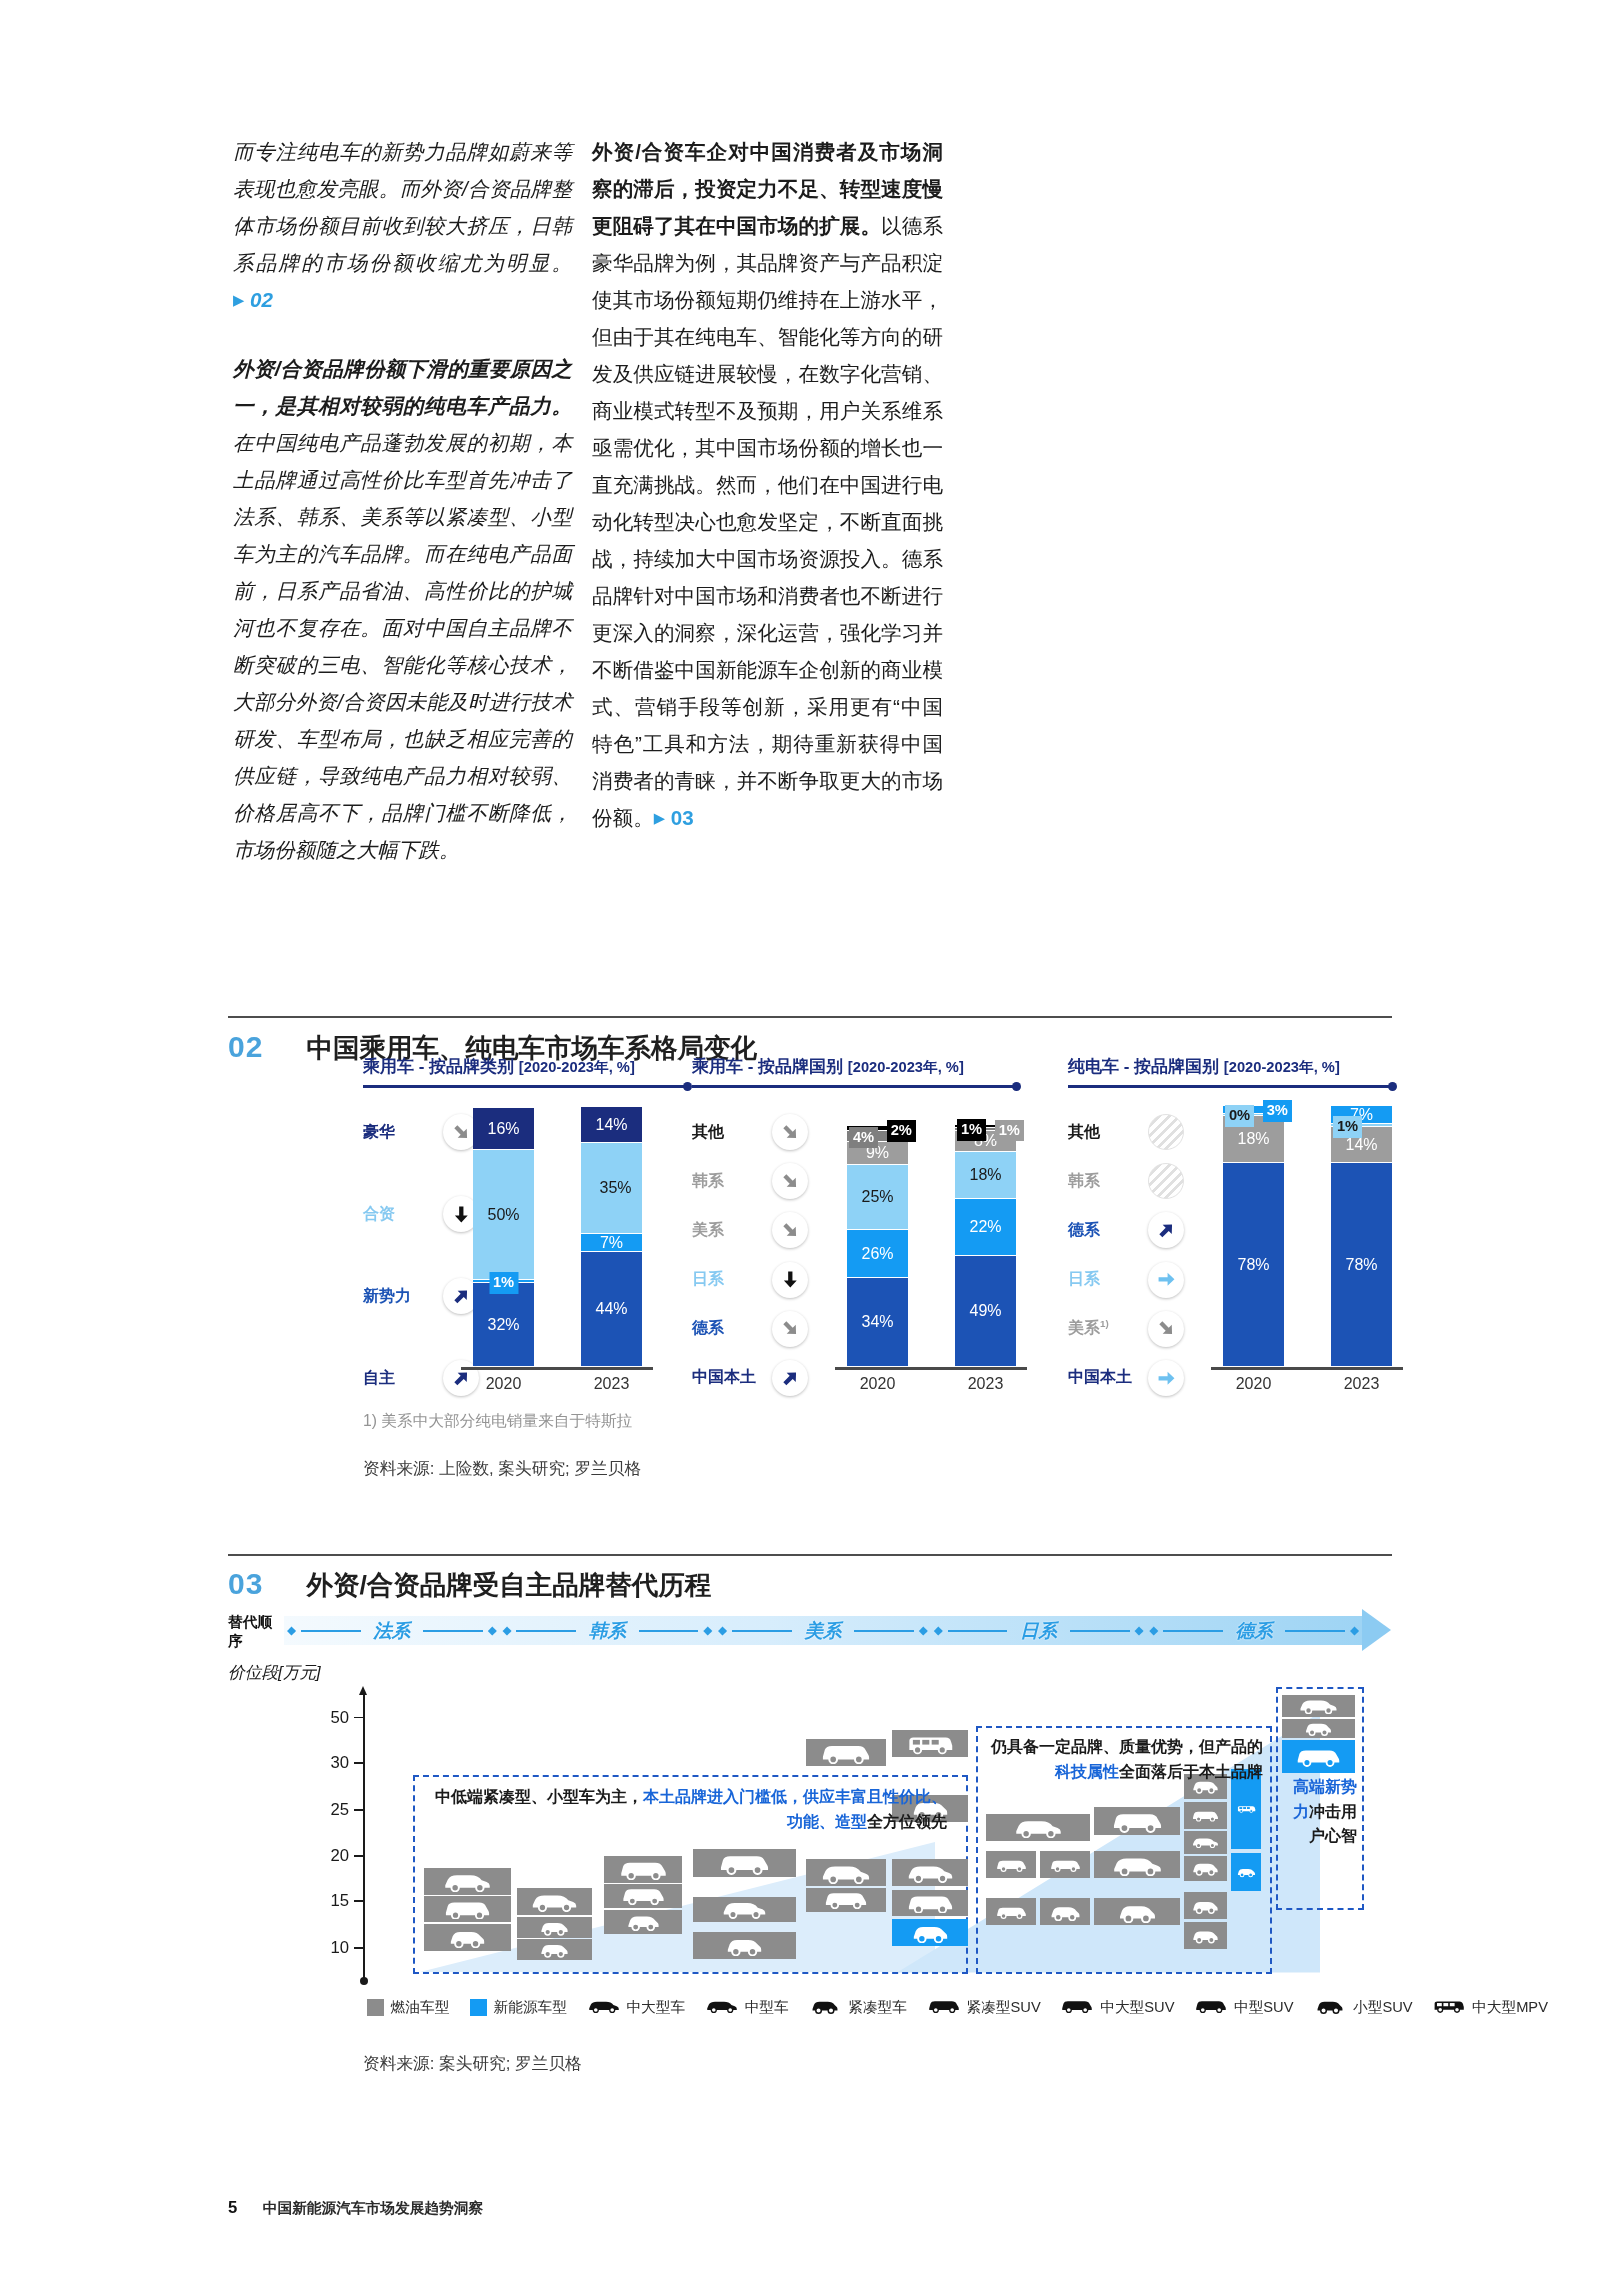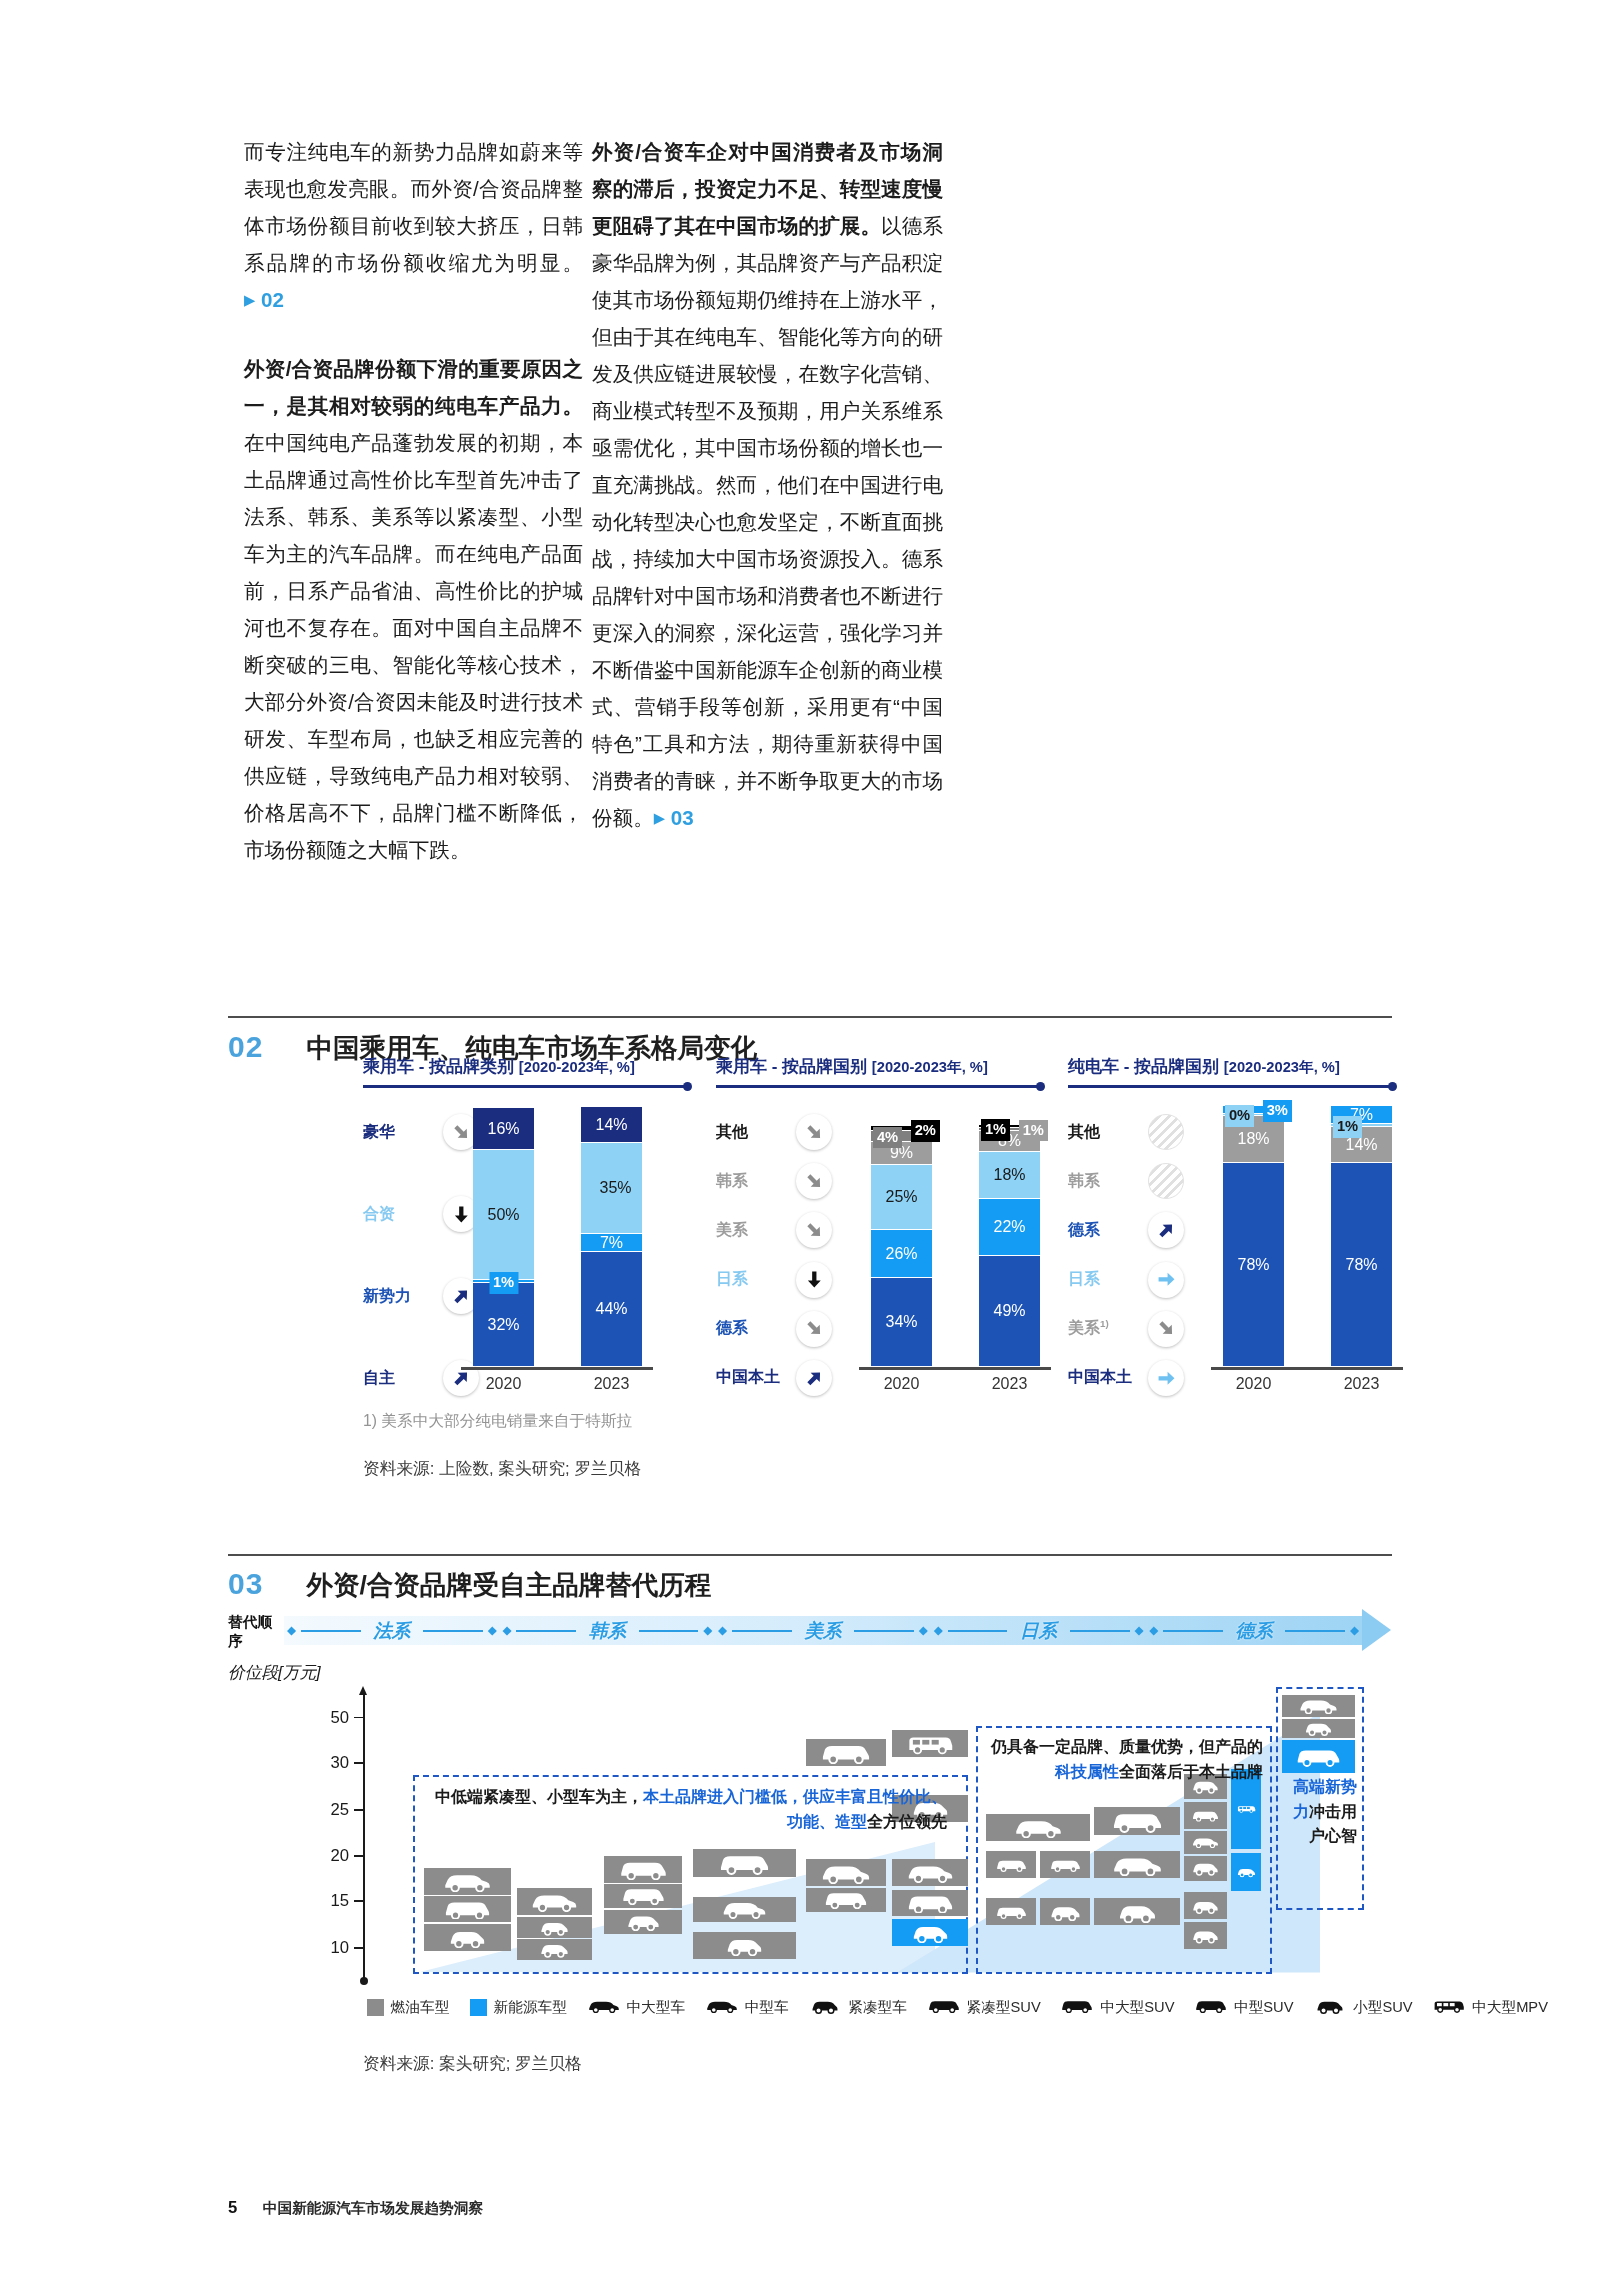--- a/index.html
+++ b/index.html
@@ -2,21 +2,21 @@
 <html><head>
 <meta charset="utf-8">
 <style>
   * { box-sizing: border-box; margin: 0; padding: 0; }
   html,body { background:#e8e8e8; }
   body { font-family: "Liberation Sans", "DejaVu Sans", sans-serif; }
   .page { position: relative; width: 1621px; height: 2293px; background: #ffffff; margin: 0 auto; overflow: hidden; color:#1a1a1a; }
 
   
   .col { position: absolute; font-size: 20.6px; line-height: 37px; text-align: justify; color:#1c1c1c; }
-  .col-left  { left: 244px; top: 133px; width: 339px; }
+  .col-left  { left: 233px; top: 133px; width: 339px; font-style: italic; }
   .col-right { left: 592px; top: 133px; width: 351px; }
   .para.second { margin-top: 29px; }
   .b { font-weight: 700; }
   .ref { color: #2e9fe0; font-weight: 700; white-space: nowrap; cursor: pointer; }
   .ref .tri { font-size: 14.7px; position: relative; top: -2px; }
 
   
   .rule { position: absolute; left: 228px; width: 1164px; height: 2px; background: #4d4d4d; }
   .sec-head { position: absolute; left: 228px; display: flex; align-items: baseline; gap: 43px; }
   .sec-num { color: #4aa3dc; font-weight: 700; font-size: 30px; letter-spacing: 1px; }
@@ -159,21 +159,21 @@
           </div>
           <div class="seg" style="height: 114px; background: rgb(28, 83, 181);">
             <span class="seg-label" style="color: rgb(255, 255, 255);">44%</span>
           </div>
         </div>
       </div>
       <div class="axis-line" style="left: 98px; top: 312px; width: 192px;"></div>
       <div class="year-label" style="left: 110px; top: 320px;">2020</div>
       <div class="year-label" style="left: 218px; top: 320px;">2023</div>
     </div>
-  <div class="panel" id="panel-1" style="left:716px; top:1055px;">
+  <div class="panel" id="panel-1" style="left:692px; top:1055px;">
     <div class="panel-title"><span>乘用车 - 按品牌国别</span> <span class="suffix">[2020-2023年, %]</span></div>
     <div class="panel-underline"></div>
   <div class="legend-col">
         <div class="lg-row">
           <span class="lg-label" style="color: rgb(26, 26, 26);">其他</span>
           <div class="lg-circ">
             <svg viewBox="0 0 24 24" width="20.6" height="20.6" style="transform:rotate(45deg)">
               <path d="M3 9.5 h10.5 V4.5 L21.5 12 l-8 7.5 V14.5 H3 Z" fill="#8c8c8c"></path>
             </svg>
           </div>

